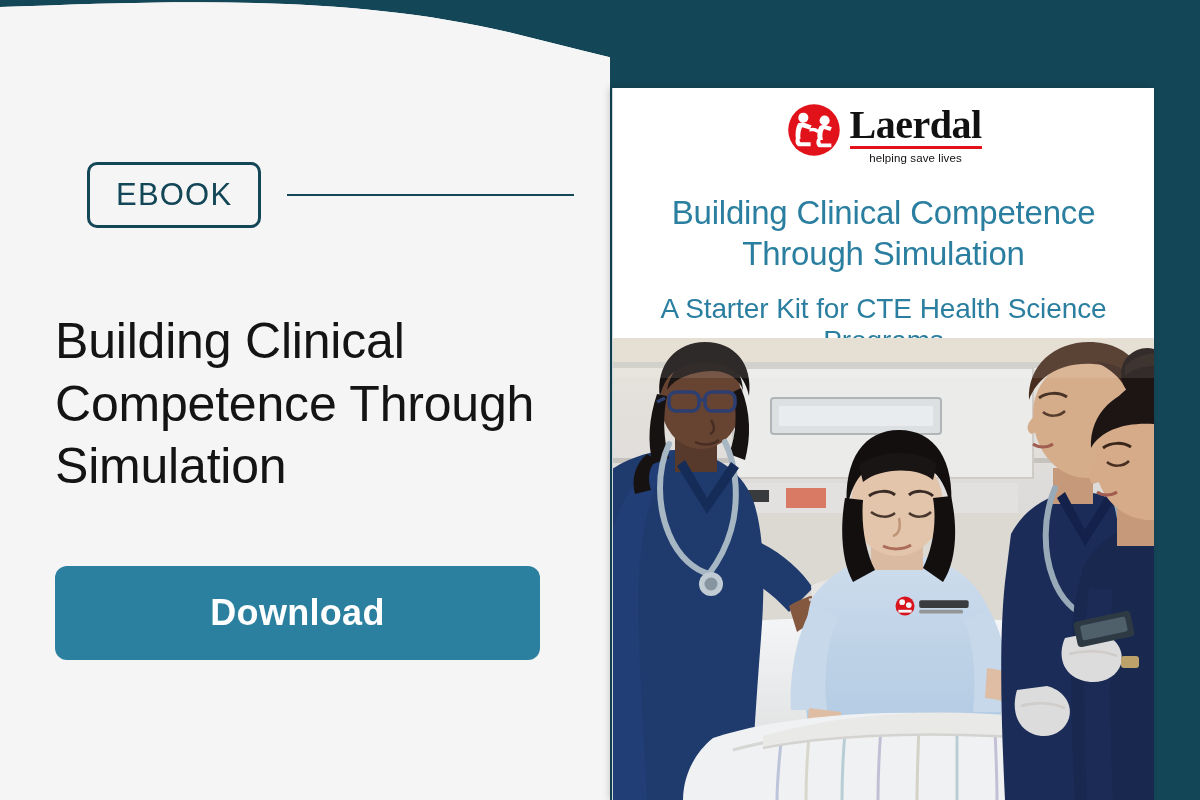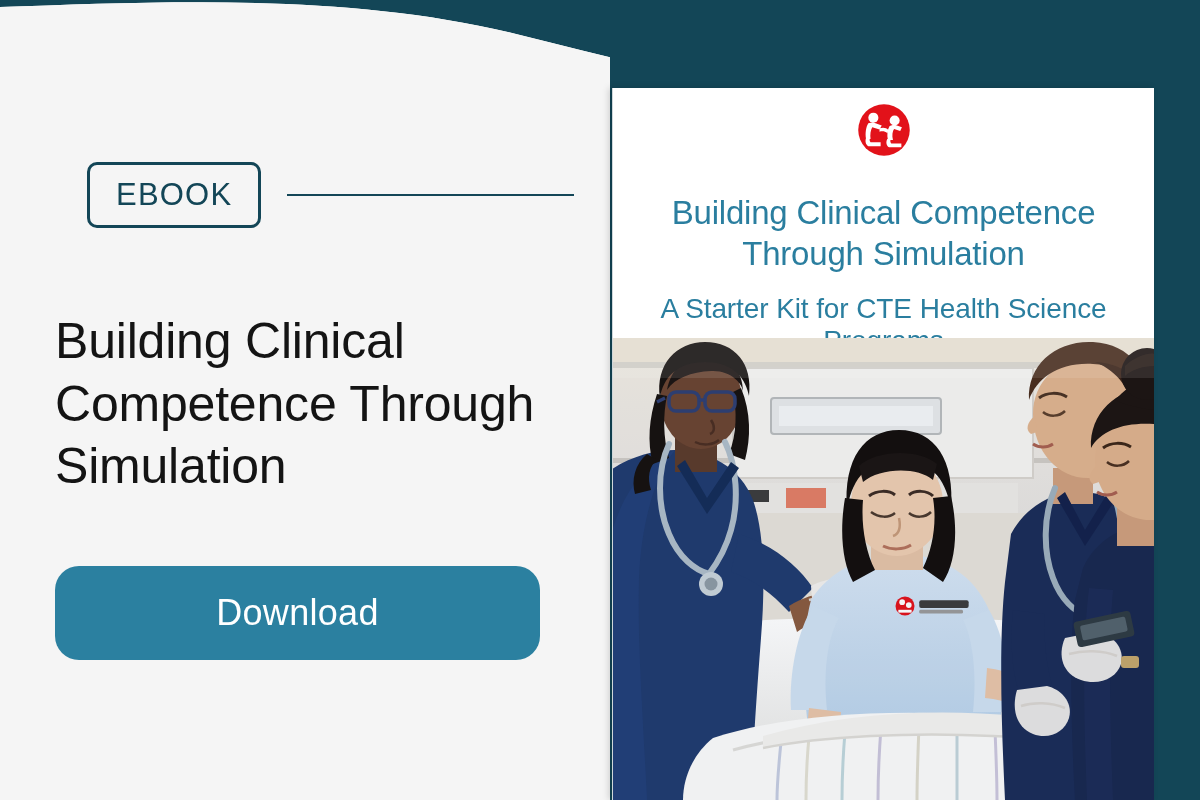--- a/index.html
+++ b/index.html
@@ -96,26 +96,26 @@
     letter-spacing: -0.2px;
   }
 
   .cta-button {
     position: absolute;
     left: 55px;
     top: 566px;
     width: 485px;
     height: 94px;
     border: none;
-    border-radius: 24px;
+    border-radius: 12px;
     background: #2b80a0;
     color: #ffffff;
     font-family: "Liberation Sans", sans-serif;
     font-size: 36px;
-    font-weight: 400;
+    font-weight: 700;
     letter-spacing: 0.3px;
     cursor: pointer;
     padding: 0;
   }
 
   
   .book {
     position: absolute;
     left: 612px;
     top: 88px;
@@ -250,20 +250,25 @@
           <path d="M22 38 C18 44 16 56 18 66 L26 66 C25 58 26 50 29 45 L42 49 L46 42 L30 36 Z" fill="#ffffff"></path>
           <path d="M18 64 C16 70 17 76 22 79 L44 79 L44 72 L26 72 C24 70 24 67 25 64 Z" fill="#ffffff"></path>
 
           <circle cx="69" cy="33" r="9" fill="#ffffff"></circle>
           <path d="M60 43 C56 49 55 59 57 68 L66 68 C64 60 65 52 68 48 L79 52 L82 45 L68 40 Z" fill="#ffffff"></path>
           <path d="M56 66 C53 71 54 78 59 81 L81 81 L81 74 L63 74 C61 72 61 69 62 66 Z" fill="#ffffff"></path>
 
           <path d="M42 47 C49 45 54 46 58 50 L56 56 C52 52 47 52 42 53 Z" fill="#ffffff"></path>
         </svg>
 
+        <div class="logo-words">
+          <div class="logo-wordmark">Laerdal</div>
+          <div class="logo-underline"></div>
+          <div class="logo-tagline">helping save lives</div>
+        </div>
       </div>
 
       <h2 class="book-title">Building Clinical Competence Through Simulation</h2>
 
       <p class="book-subtitle">A Starter Kit for CTE Health Science Programs</p>
     </div>
 
     <div class="book-photo">
       <svg width="541" height="462" viewBox="0 0 541 462" xmlns="http://www.w3.org/2000/svg">
         <defs>

